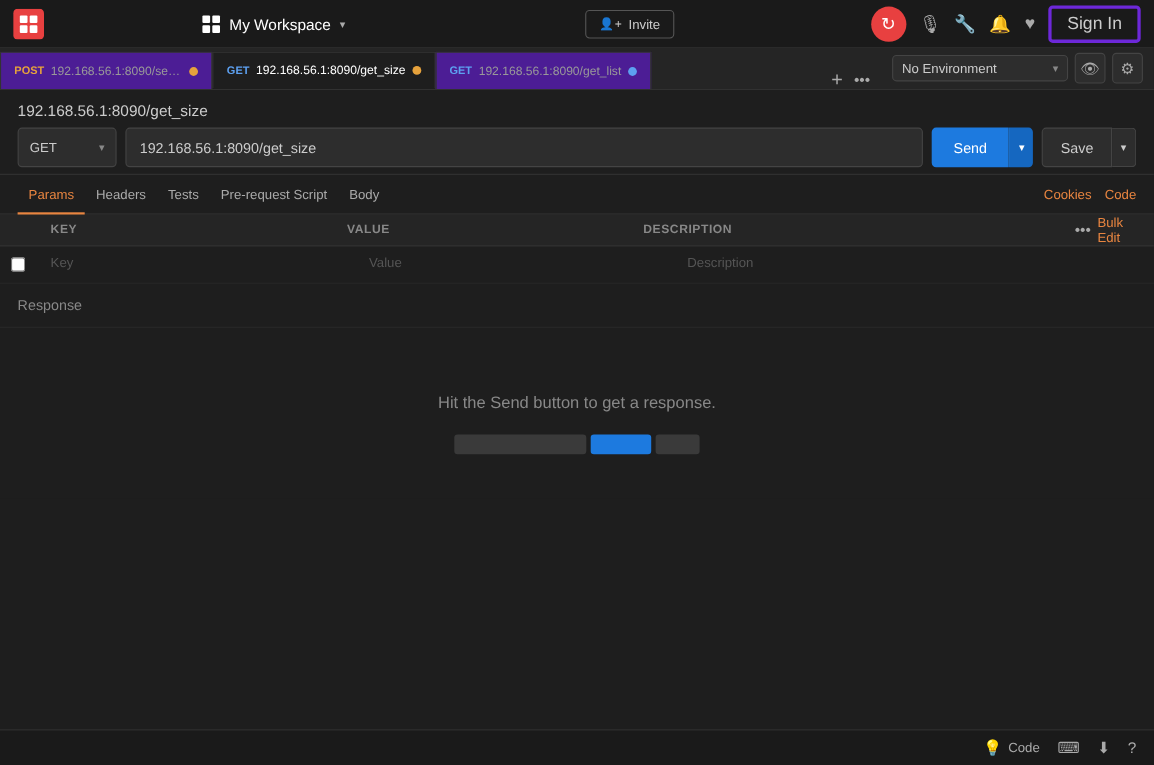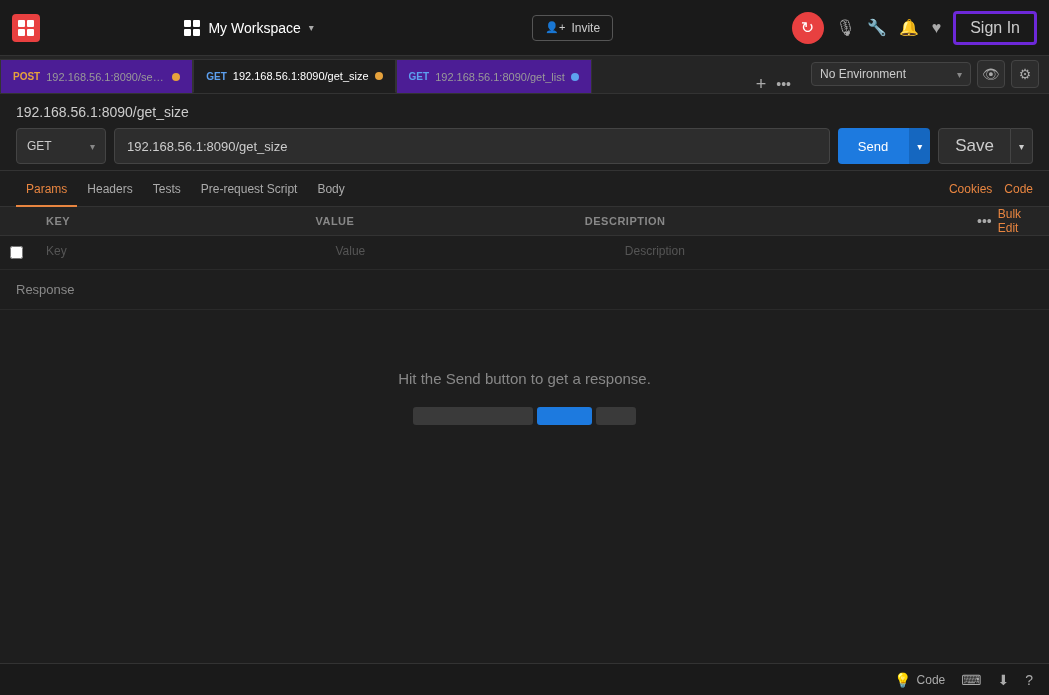--- a/index.html
+++ b/index.html
@@ -9,21 +9,21 @@
       font-family: -apple-system, BlinkMacSystemFont, 'Segoe UI', sans-serif;
       font-size: 12px;
       width: 1049px;
       height: 695px;
       overflow: hidden;
     }
 
     
     .navbar {
       background: #1a1a1a;
-      height: 56px;
+      height: 44px;
       display: flex;
       align-items: center;
       padding: 0 12px;
       border-bottom: 1px solid #333;
       position: relative;
     }
     .navbar-workspace {
       display: flex;
       align-items: center;
       gap: 8px;
@@ -251,21 +251,21 @@
     }
     .save-btn-group {
       display: flex;
       height: 36px;
     }
     .save-btn {
       background: #2d2d2d;
       border: 1px solid #444;
       color: #ccc;
       padding: 0 16px;
-      font-size: 17px;
+      font-size: 13px;
       cursor: pointer;
       border-radius: 4px 0 0 4px;
     }
     .save-chevron {
       background: #2d2d2d;
       border: 1px solid #444;
       border-left: none;
       color: #ccc;
       padding: 0 8px;
       cursor: pointer;

